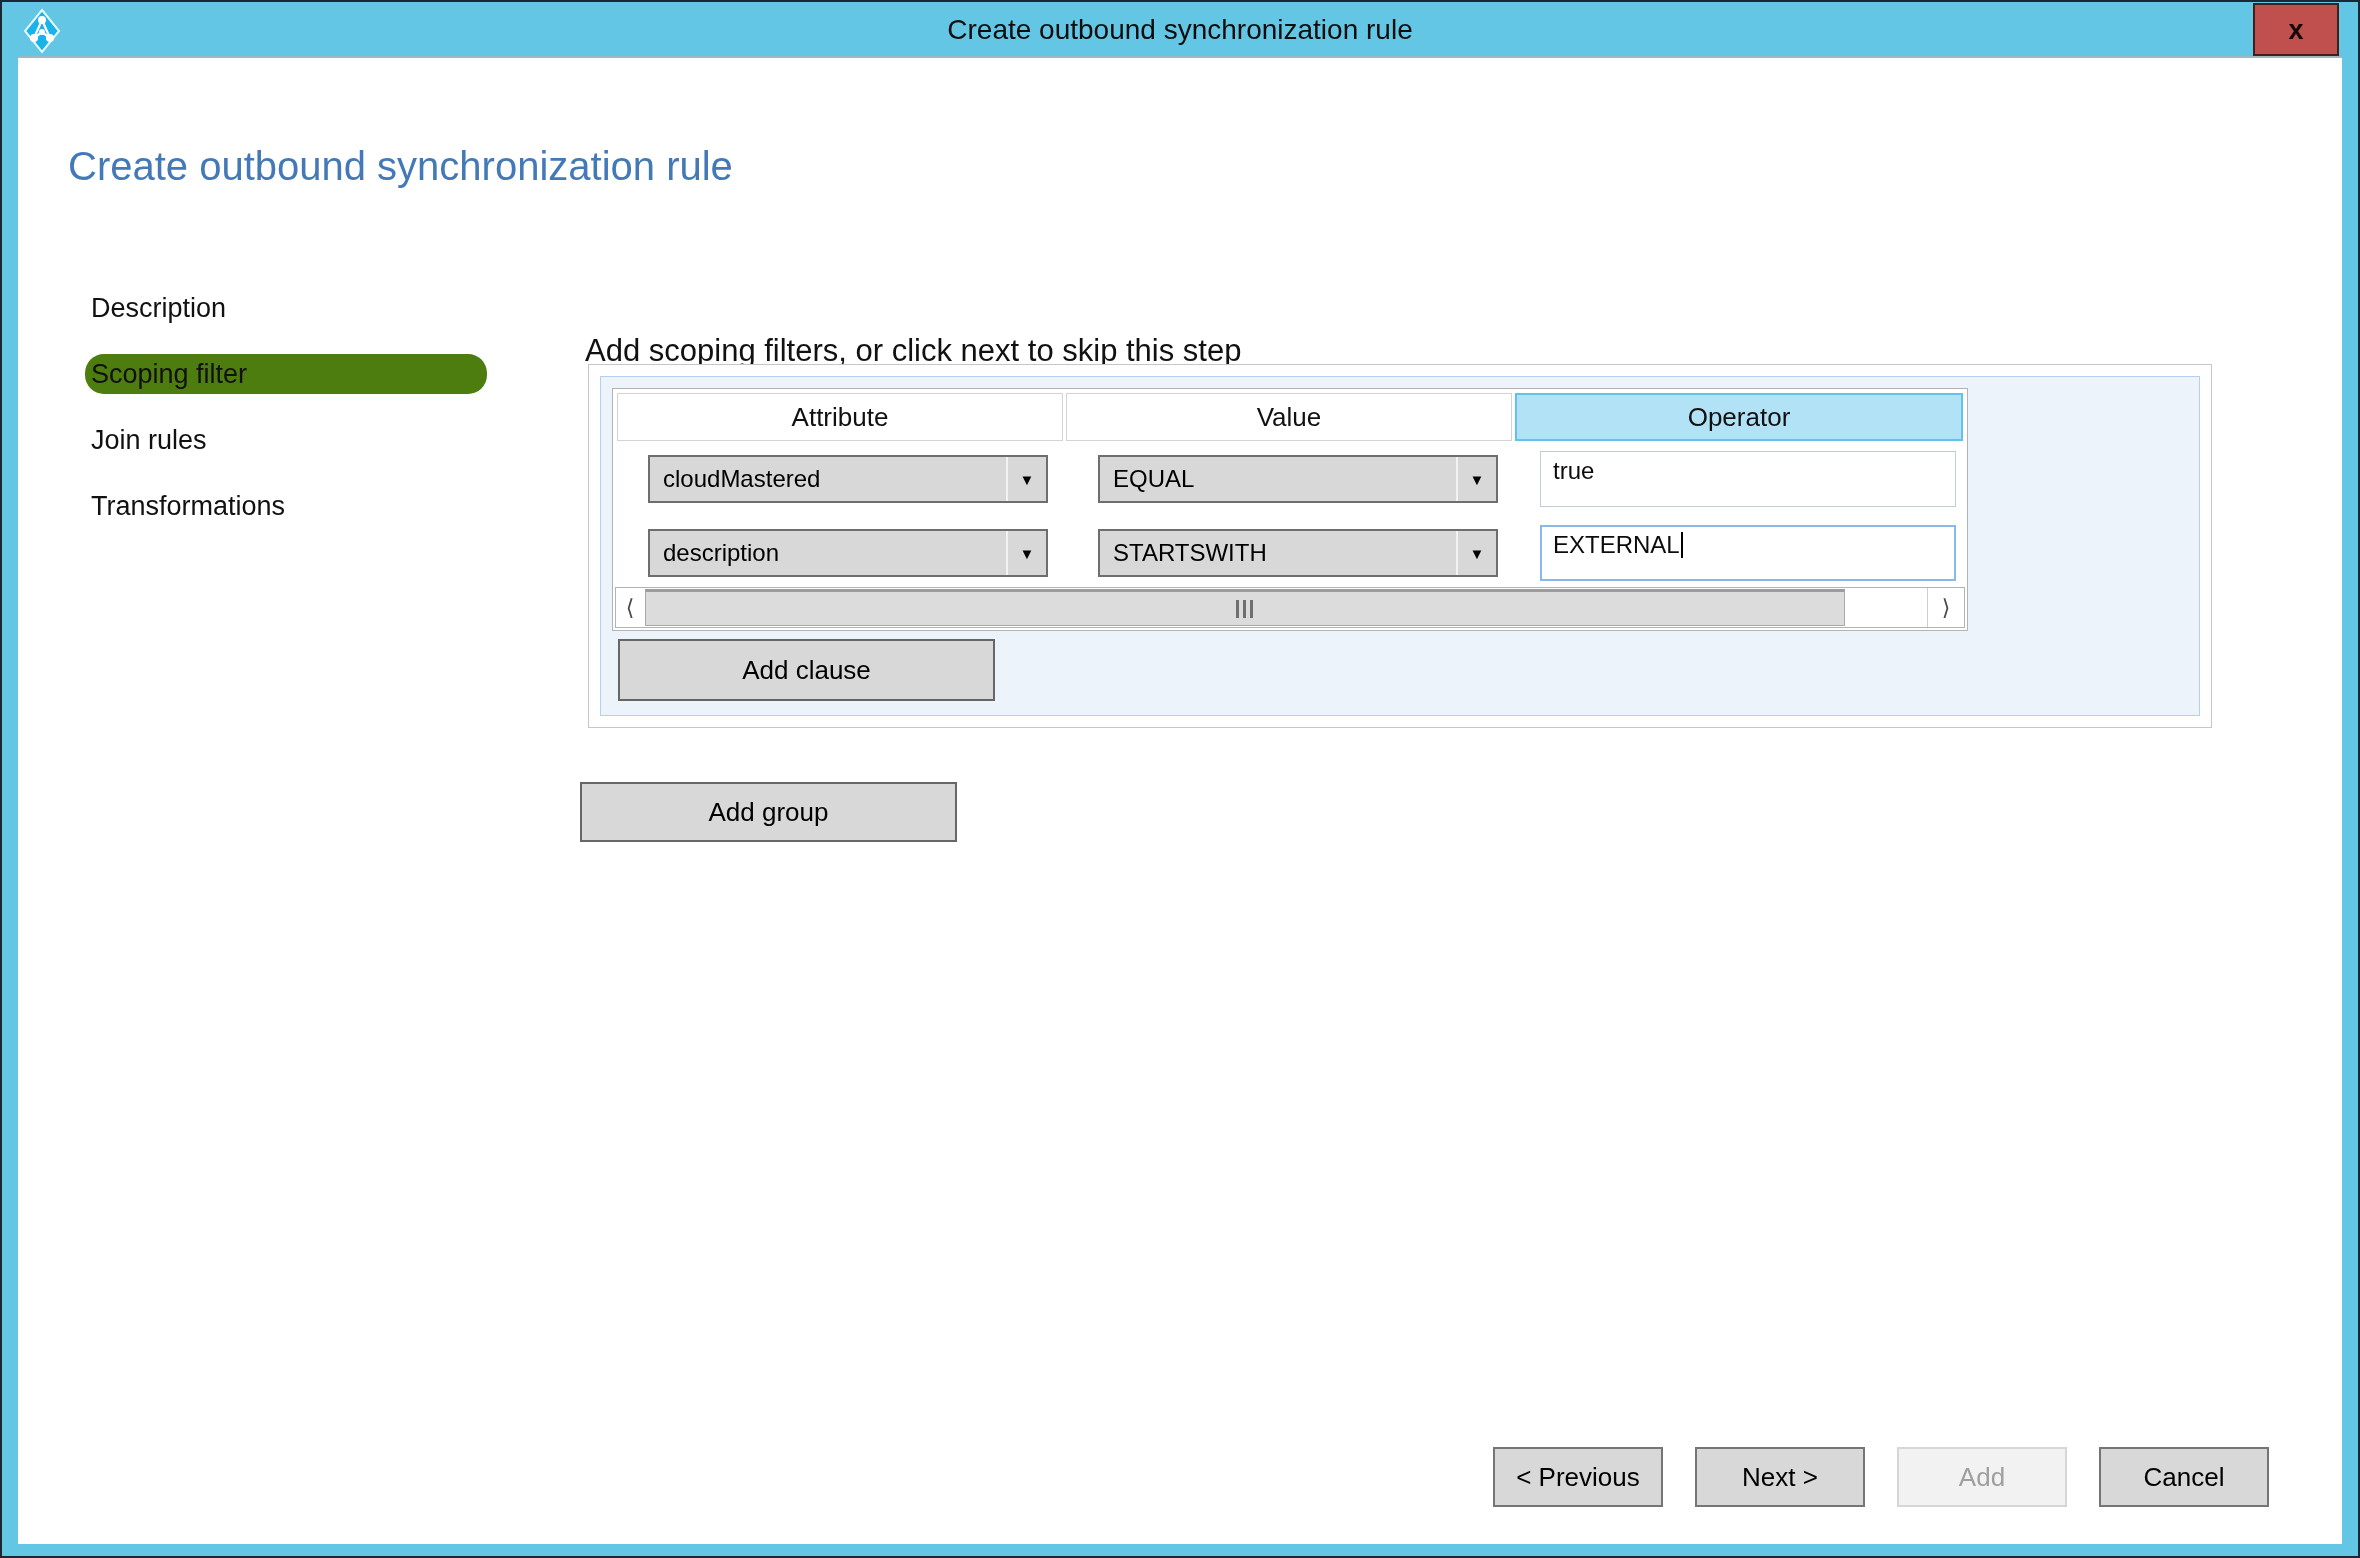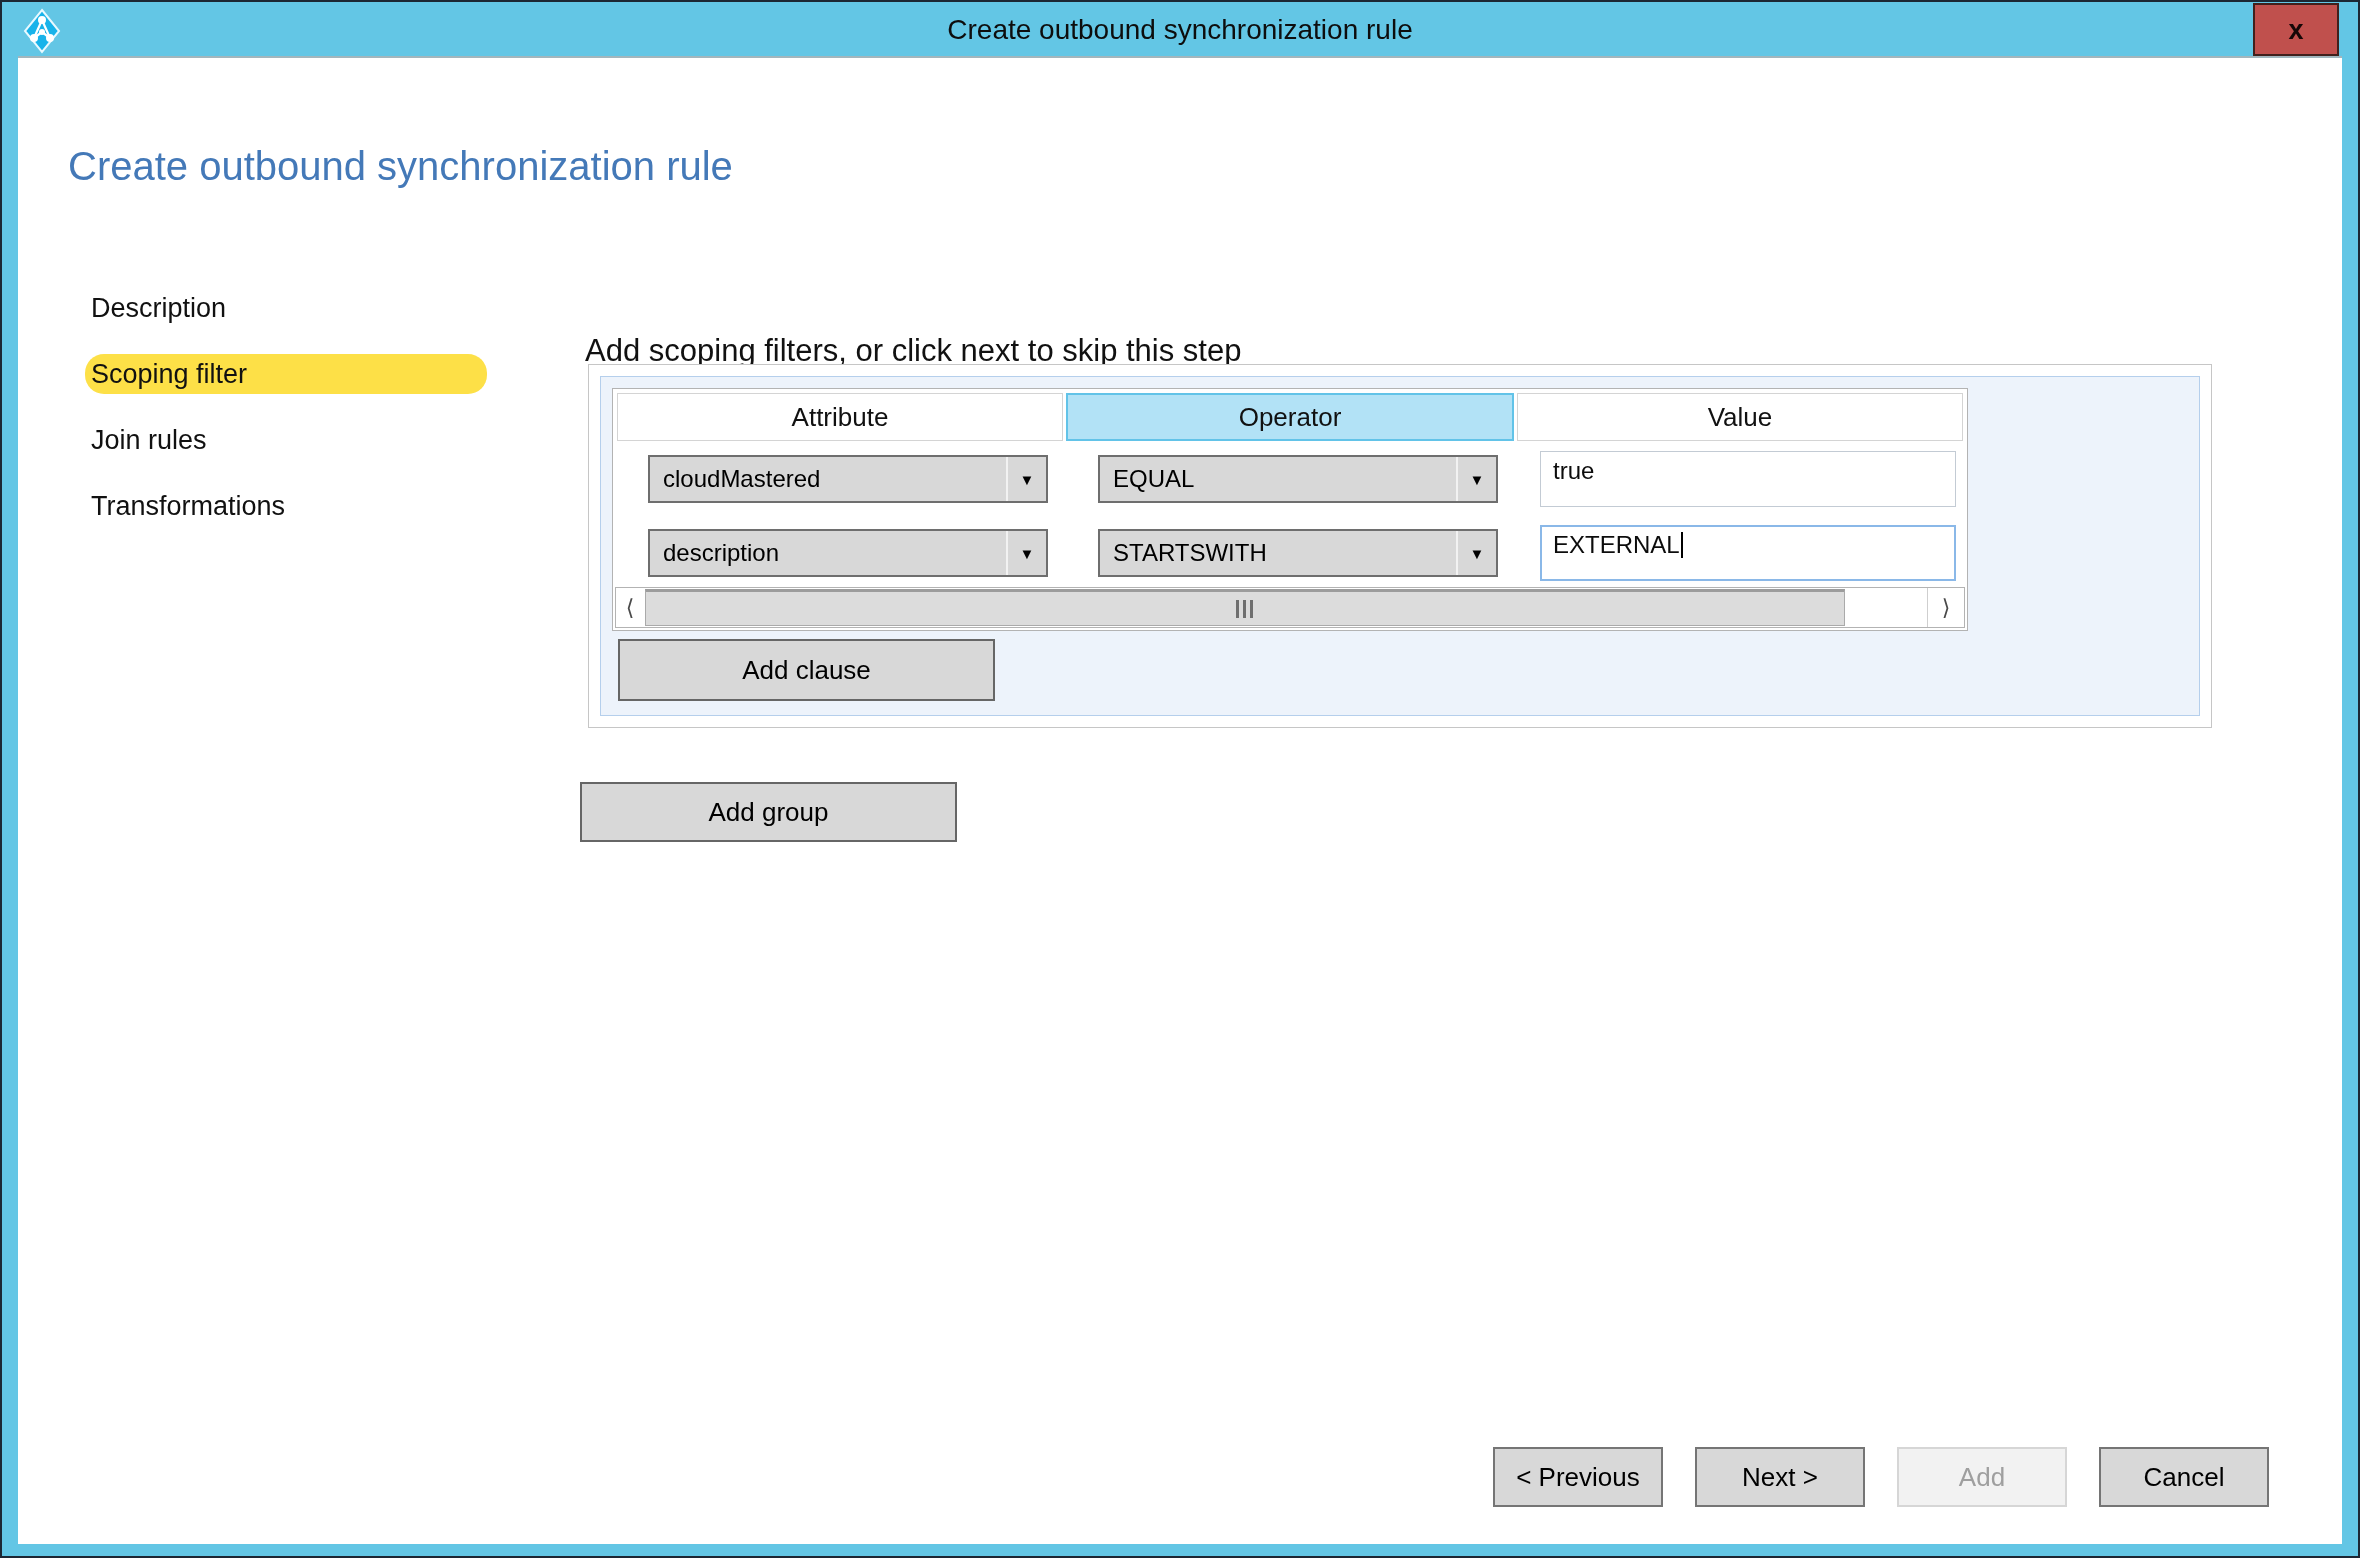--- a/index.html
+++ b/index.html
@@ -33,21 +33,21 @@
   .page-heading{
     position:absolute;left:50px;top:86px;margin:0;
     font-size:40px;font-weight:300;color:#4479b8;
   }
   
   .sidebar{position:absolute;left:67px;top:230px;width:402px;}
   .side-item{
     height:40px;line-height:40px;margin-bottom:26px;padding-left:6px;
     font-size:27px;color:#111;cursor:pointer;box-sizing:border-box;
   }
-  .side-item.selected{background:#fde047;border-radius:19px;}
+  .side-item.selected{background:#4d7c0f;border-radius:19px;}
   
   .main-heading{
     position:absolute;left:567px;top:238px;
     font-size:31px;font-weight:300;color:#111;margin-top:37px;
   }
   .outer-box{
     position:absolute;left:570px;top:306px;width:1624px;height:364px;
     background:#fff;border:1px solid #c6c6c6;box-sizing:border-box;
   }
   .panel{
@@ -175,22 +175,22 @@
 
     <div class="main-heading">Add scoping filters, or click next to skip this step</div>
 
     <div class="outer-box">
       <div class="panel">
 
         <div class="grid">
 
           <div class="grid-header">
             <div class="hcell">Attribute</div>
+            <div class="hcell">Value</div>
             <div class="hcell active">Operator</div>
-            <div class="hcell">Value</div>
           </div>
 
           <div class="grid-row">
             <div class="dropdown gap-a">
               <span class="dd-text">cloudMastered</span>
               <span class="dd-arrow">▼</span>
             </div>
             <div class="dropdown gap-b">
               <span class="dd-text">EQUAL</span>
               <span class="dd-arrow">▼</span>

